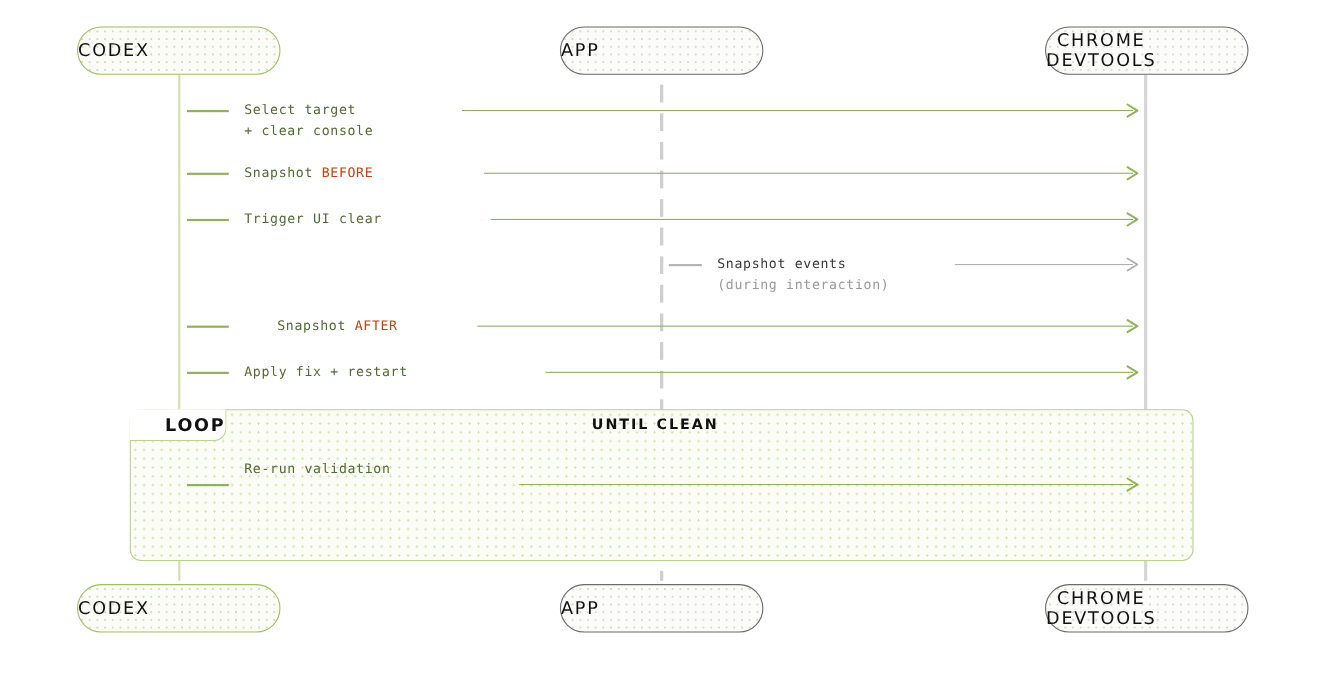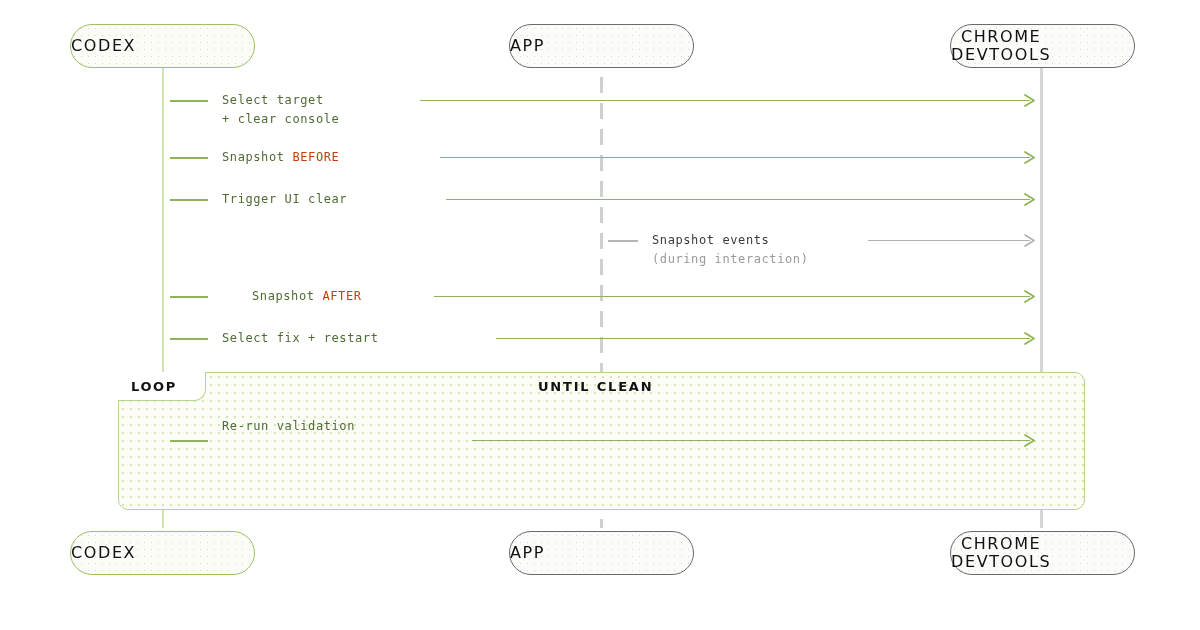--- a/index.html
+++ b/index.html
@@ -88,23 +88,24 @@
     display: flex;
     align-items: center;
     padding-left: 13px;
     border: 1.6px solid #b9d48c;
     border-top: none;
     border-left: none;
     border-bottom-right-radius: 12px;
     background: #ffffff;
     font-family: "DejaVu Sans", "Liberation Sans", sans-serif;
     font-weight: bold;
-    font-size: 13px;
+    font-size: 16px;
     letter-spacing: 1.6px;
     color: #111111;
+    justify-content: flex-end;
   }
   #loop-condition {
     position: absolute;
     font-family: "DejaVu Sans", "Liberation Sans", sans-serif;
     font-weight: bold;
     font-size: 13px;
     letter-spacing: 1.8px;
     color: #111111;
     white-space: nowrap;
   }
@@ -240,21 +241,21 @@
     <div class="msg-line" style="left:434px; top:296px; width:596px;"></div>
     <div class="arrowhead" style="left:1023px; top:289px;">
       <svg width="14" height="15" viewBox="0 0 14 15">
           <path d="M2 2 L11 7.5 L2 13" fill="none" stroke="#8fb35a" stroke-width="1.8" stroke-linecap="round" stroke-linejoin="round"></path>
         </svg>
     </div>
   </div>
 
   <div class="msg c-green">
     <div class="msg-tick" style="left:170px; top:338px; width:38px;"></div>
-    <div class="msg-label" style="left:222px; top:329px;"><span>Select fix + restart</span></div>
+    <div class="msg-label" style="left:222px; top:329px;"><span>Apply fix + restart</span></div>
     <div class="msg-line" style="left:496px; top:338px; width:534px;"></div>
     <div class="arrowhead" style="left:1023px; top:331px;">
       <svg width="14" height="15" viewBox="0 0 14 15">
           <path d="M2 2 L11 7.5 L2 13" fill="none" stroke="#8fb35a" stroke-width="1.8" stroke-linecap="round" stroke-linejoin="round"></path>
         </svg>
     </div>
   </div>
 
   <div class="msg c-green">
     <div class="msg-tick" style="left:170px; top:440px; width:38px;"></div>

